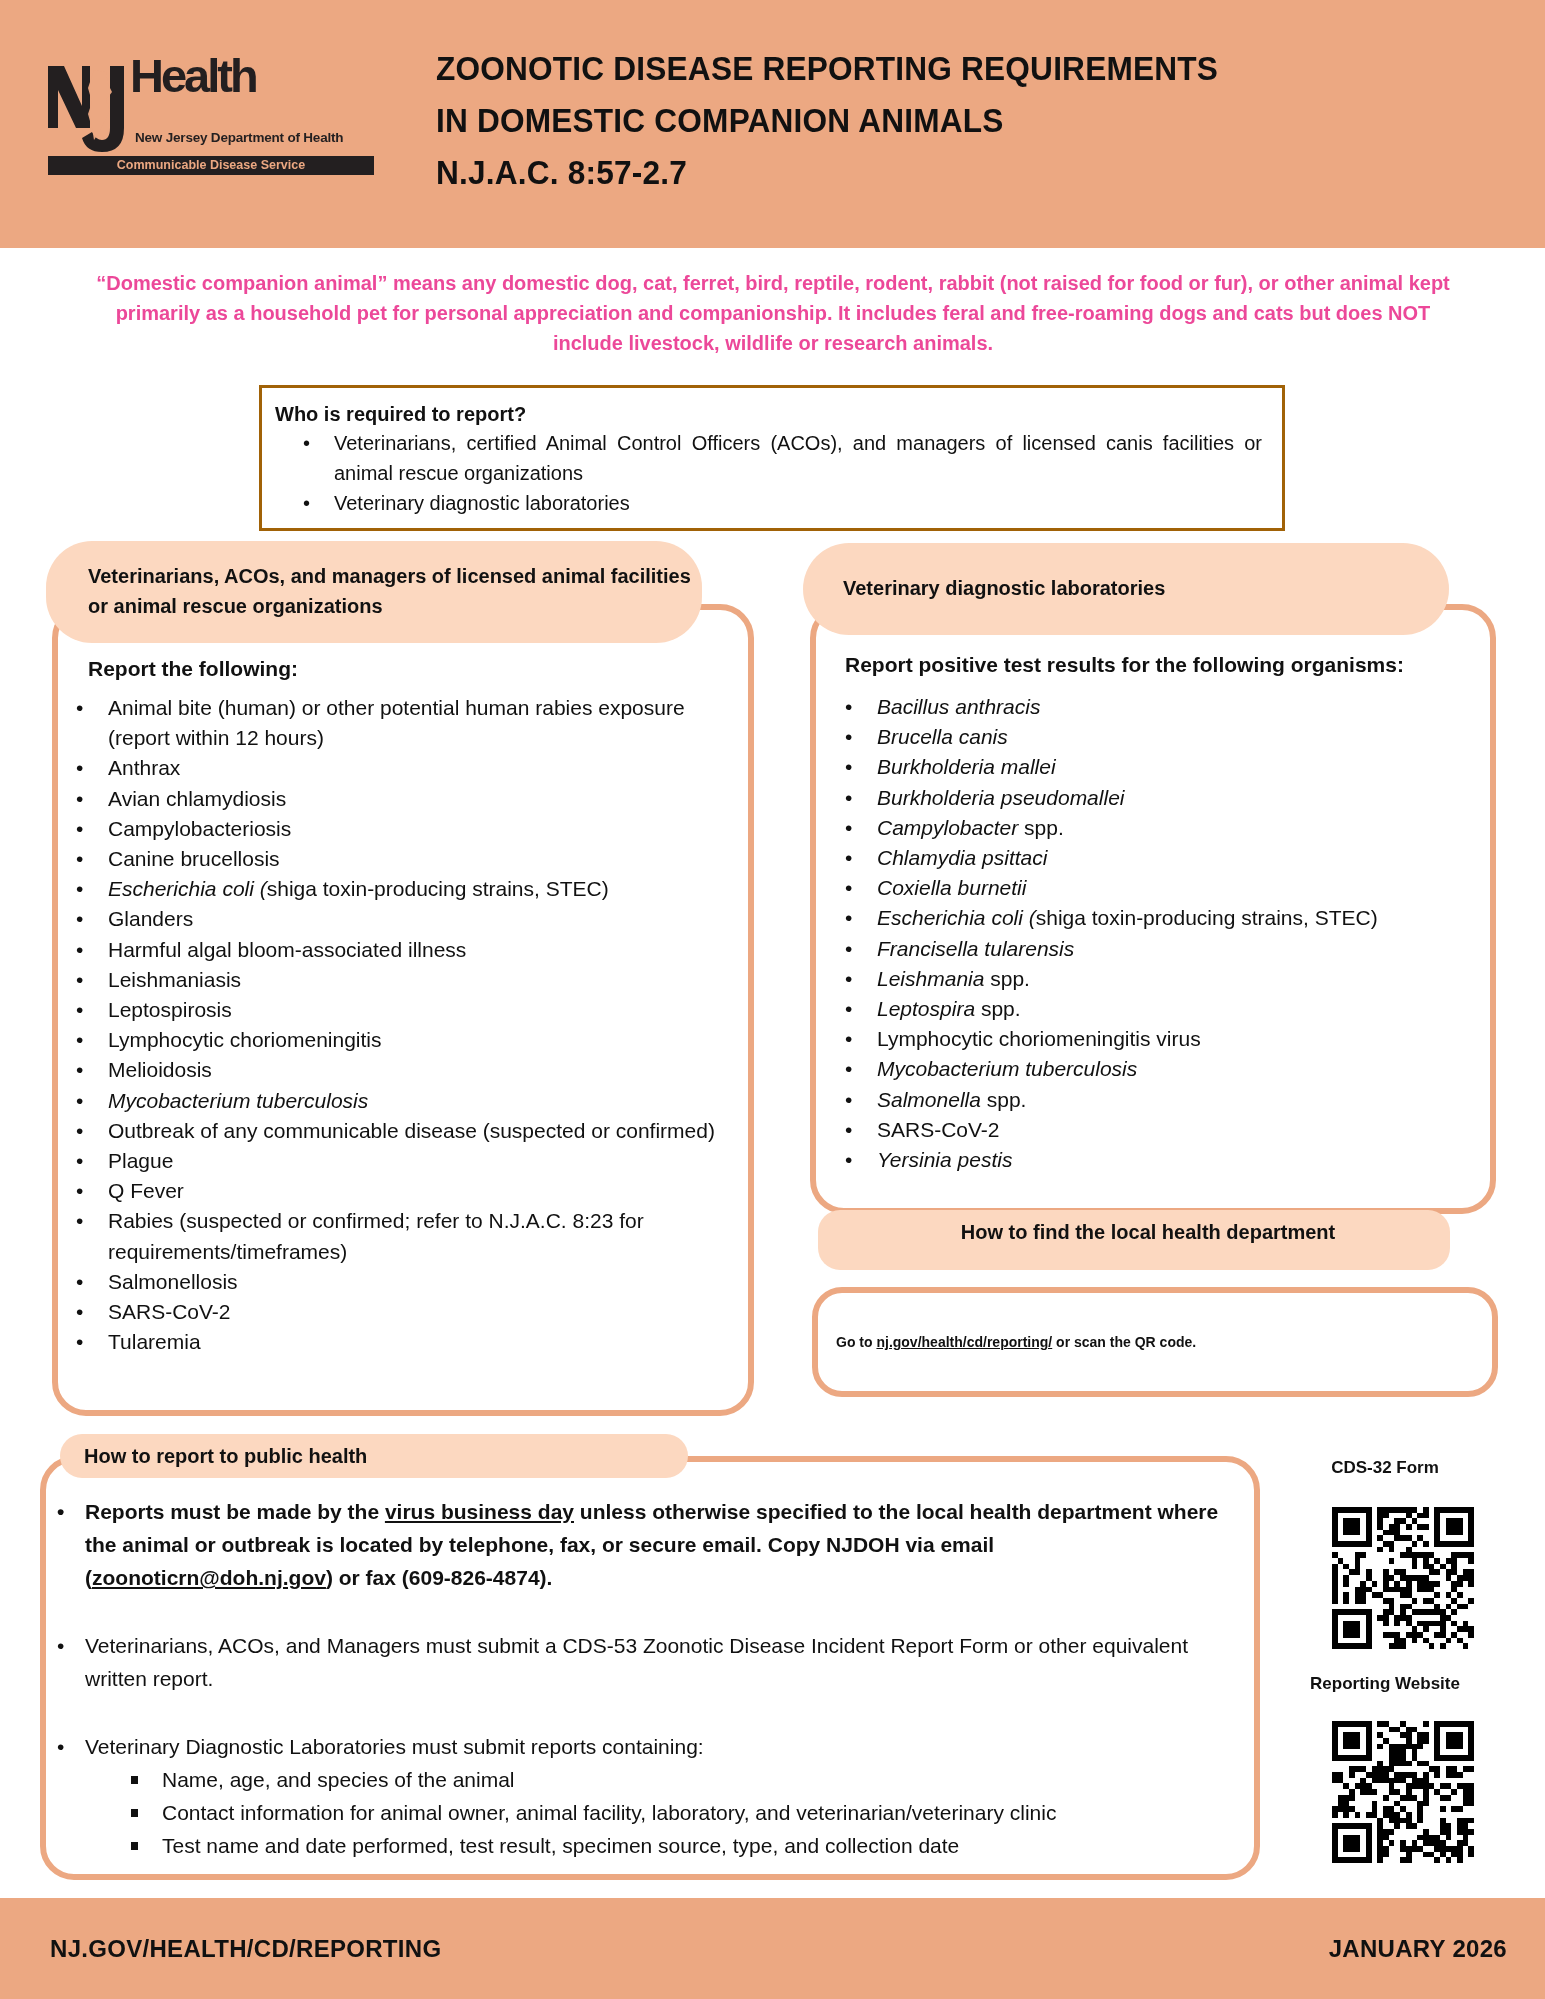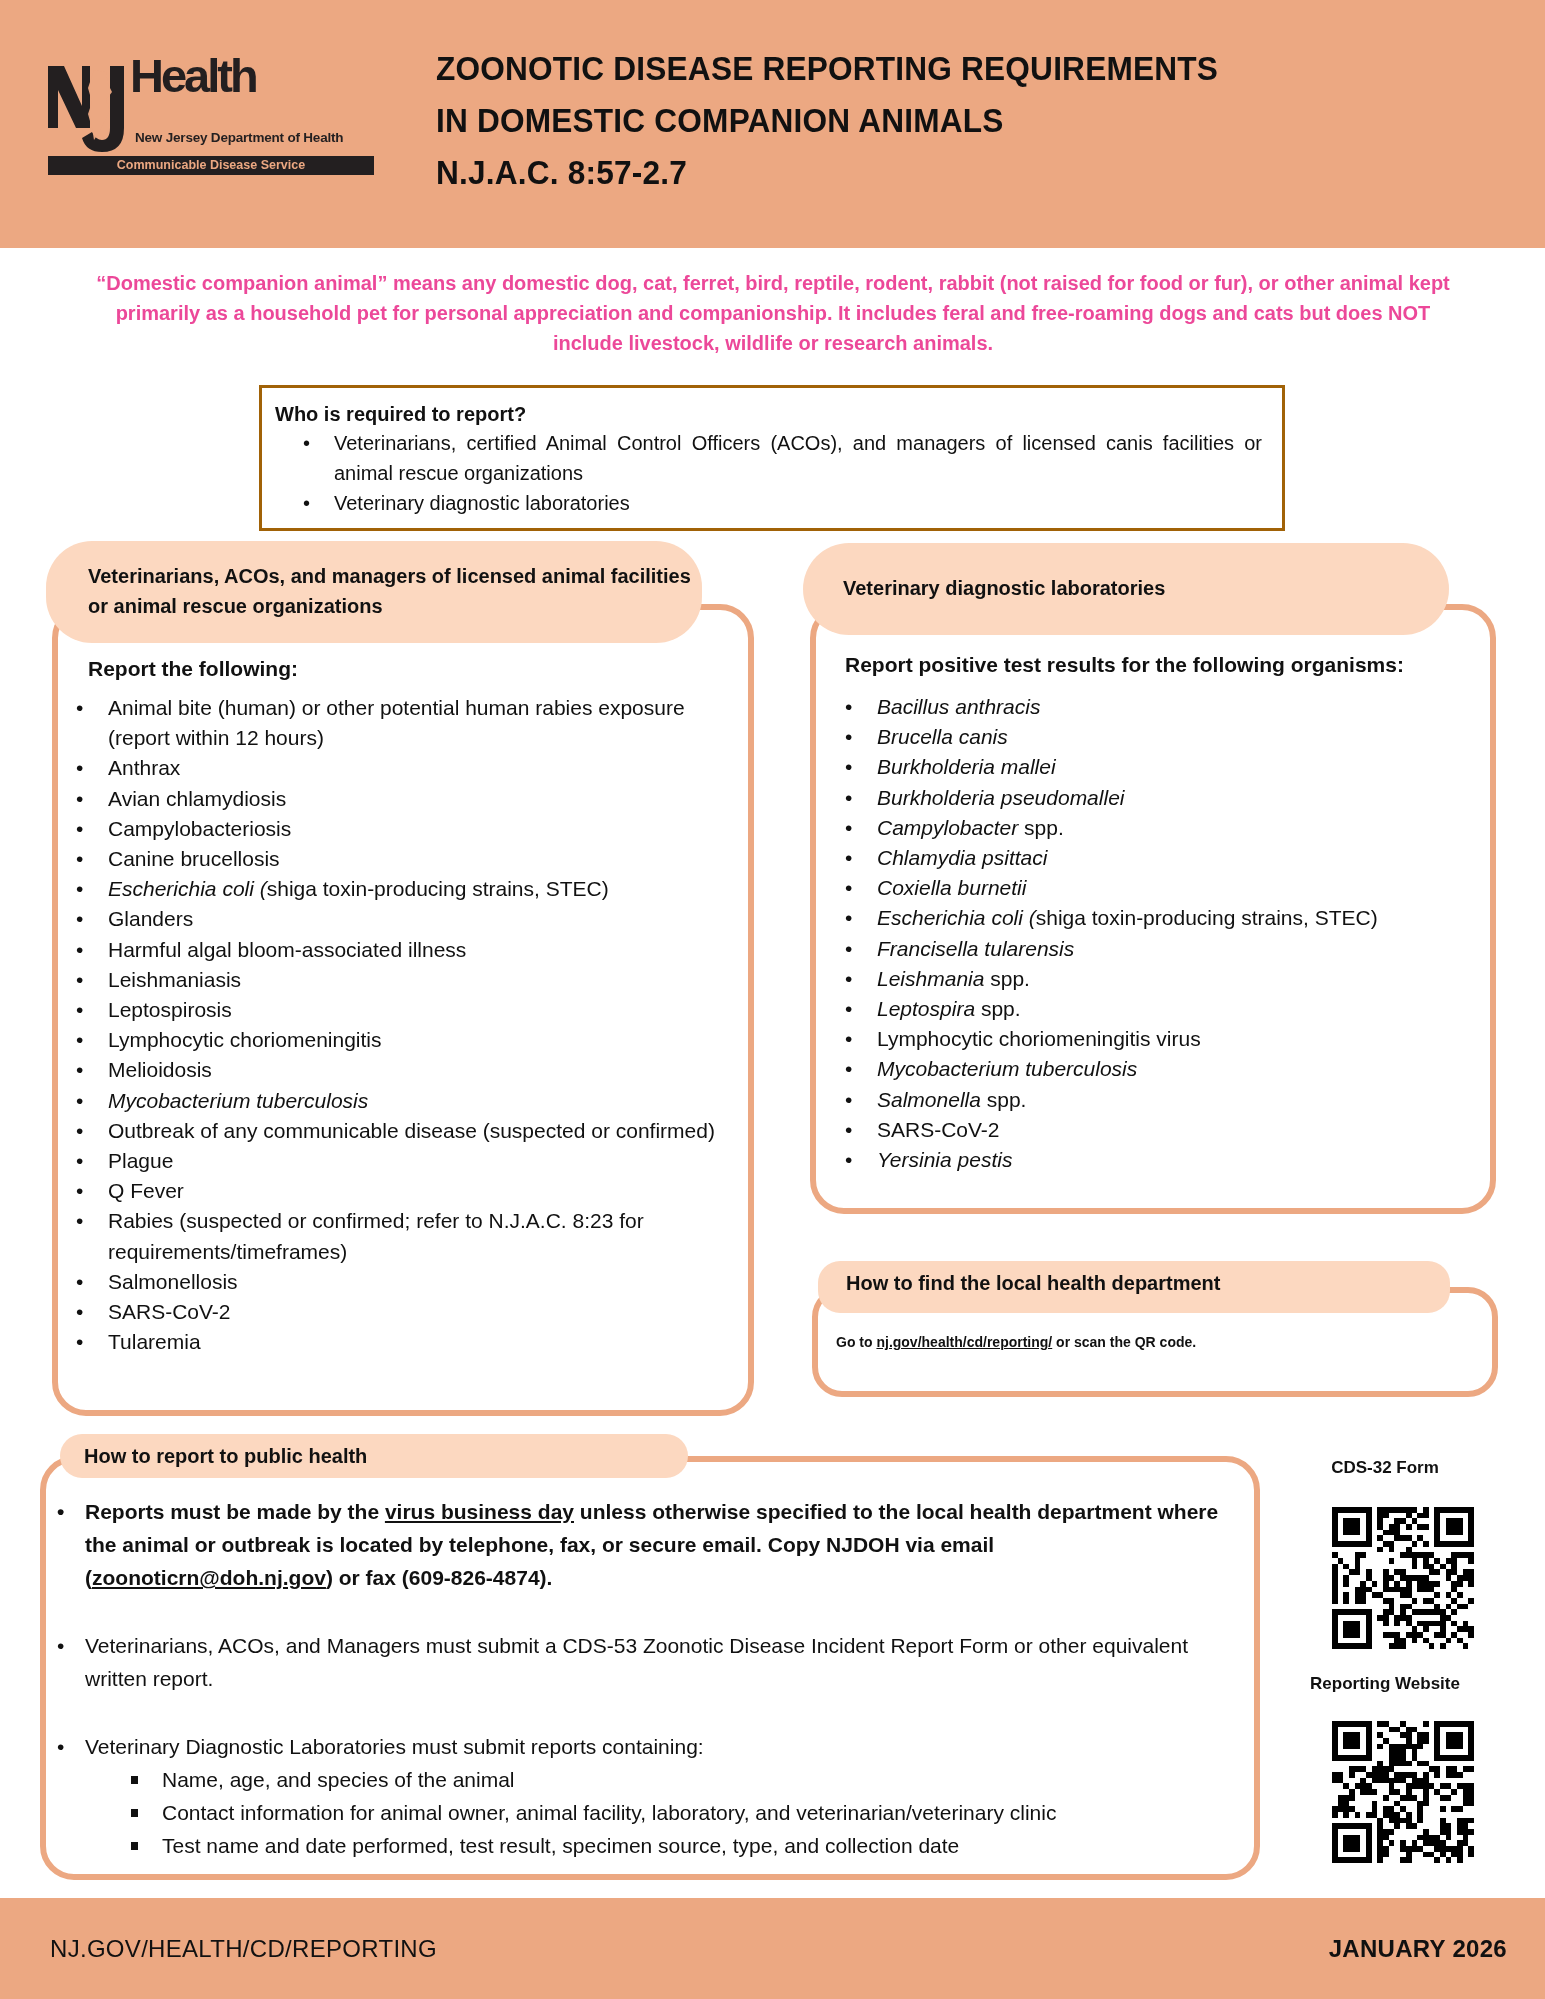--- a/index.html
+++ b/index.html
@@ -43,21 +43,21 @@
   .left-list { position: absolute; left: 76px; top: 693px; width: 670px; }
 
   
   .panel-right { left: 810px; top: 604px; width: 686px; height: 610px; }
   .tab-right { left: 803px; top: 543px; width: 646px; height: 92px; padding: 30px 0 0 40px; }
   .right-heading { position: absolute; left: 845px; top: 650px; font-weight: 700; font-size: 21px; line-height: 30px; white-space: nowrap; }
   .right-list { position: absolute; left: 845px; top: 692px; width: 640px; }
 
   
   .panel-local { left: 812px; top: 1287px; width: 686px; height: 110px; border-radius: 30px; }
-  .tab-local { left: 818px; top: 1261px; width: 632px; height: 52px; padding: 7px 0 0 28px; border-radius: 22px; }
+  .tab-local { left: 818px; top: 1210px; width: 632px; height: 60px; padding: 7px 0 0 28px; border-radius: 22px; text-align: center; }
   .local-text { position: absolute; left: 836px; top: 1327px; font-weight: 700; font-size: 14px; line-height: 30px; white-space: nowrap; }
   .ul { text-decoration: underline; }
 
   
   .panel-report { left: 40px; top: 1456px; width: 1220px; height: 424px; border-radius: 34px; }
   .tab-report { left: 60px; top: 1434px; width: 628px; height: 44px; padding: 7px 0 0 24px; border-radius: 22px; }
   .report-list { position: absolute; left: 54px; top: 1495px; width: 1190px; list-style: none; }
   .report-list > li { position: relative; padding-left: 31px; font-size: 21px; line-height: 33px; }
   .report-list > li::before { content: "•"; position: absolute; left: 3px; top: 0; }
   .report-list > li.bold { font-weight: 700; }
@@ -70,21 +70,21 @@
   .qr-label { position: absolute; width: 200px; text-align: center; font-weight: 700; font-size: 17px; line-height: 28px; }
   .qr-label-1 { left: 1285px; top: 1454px; }
   .qr-label-2 { left: 1285px; top: 1670px; }
   .qr { position: absolute; width: 142px; height: 142px; background: #fff; }
   .qr-1 { left: 1332px; top: 1507px; }
   .qr-2 { left: 1332px; top: 1721px; }
   .qr svg { width: 100%; height: 100%; display: block; }
 
   
   .footer { position: absolute; left: 0; top: 1898px; width: 1545px; height: 101px; background: #eca882; }
-  .footer-left { position: absolute; left: 50px; top: 36px; font-weight: 400; font-size: 24px; line-height: 30px; letter-spacing: 0.3px; }
+  .footer-left { position: absolute; left: 50px; top: 36px; font-weight: 700; font-size: 24px; line-height: 30px; letter-spacing: 0.3px; }
   .footer-right { position: absolute; right: 38px; top: 36px; font-weight: 700; font-size: 24px; line-height: 30px; letter-spacing: 0.3px; }
 </style>
 </head>
 <body>
 
 <div class="header">
   <div class="logo">
     <svg class="nj-mark" viewBox="0 0 76 86">
 
       <path d="M0 0 H16 L34 40 V0 H42 V62 H28 L10 24 V62 H0 Z" fill="#231f20"></path>

